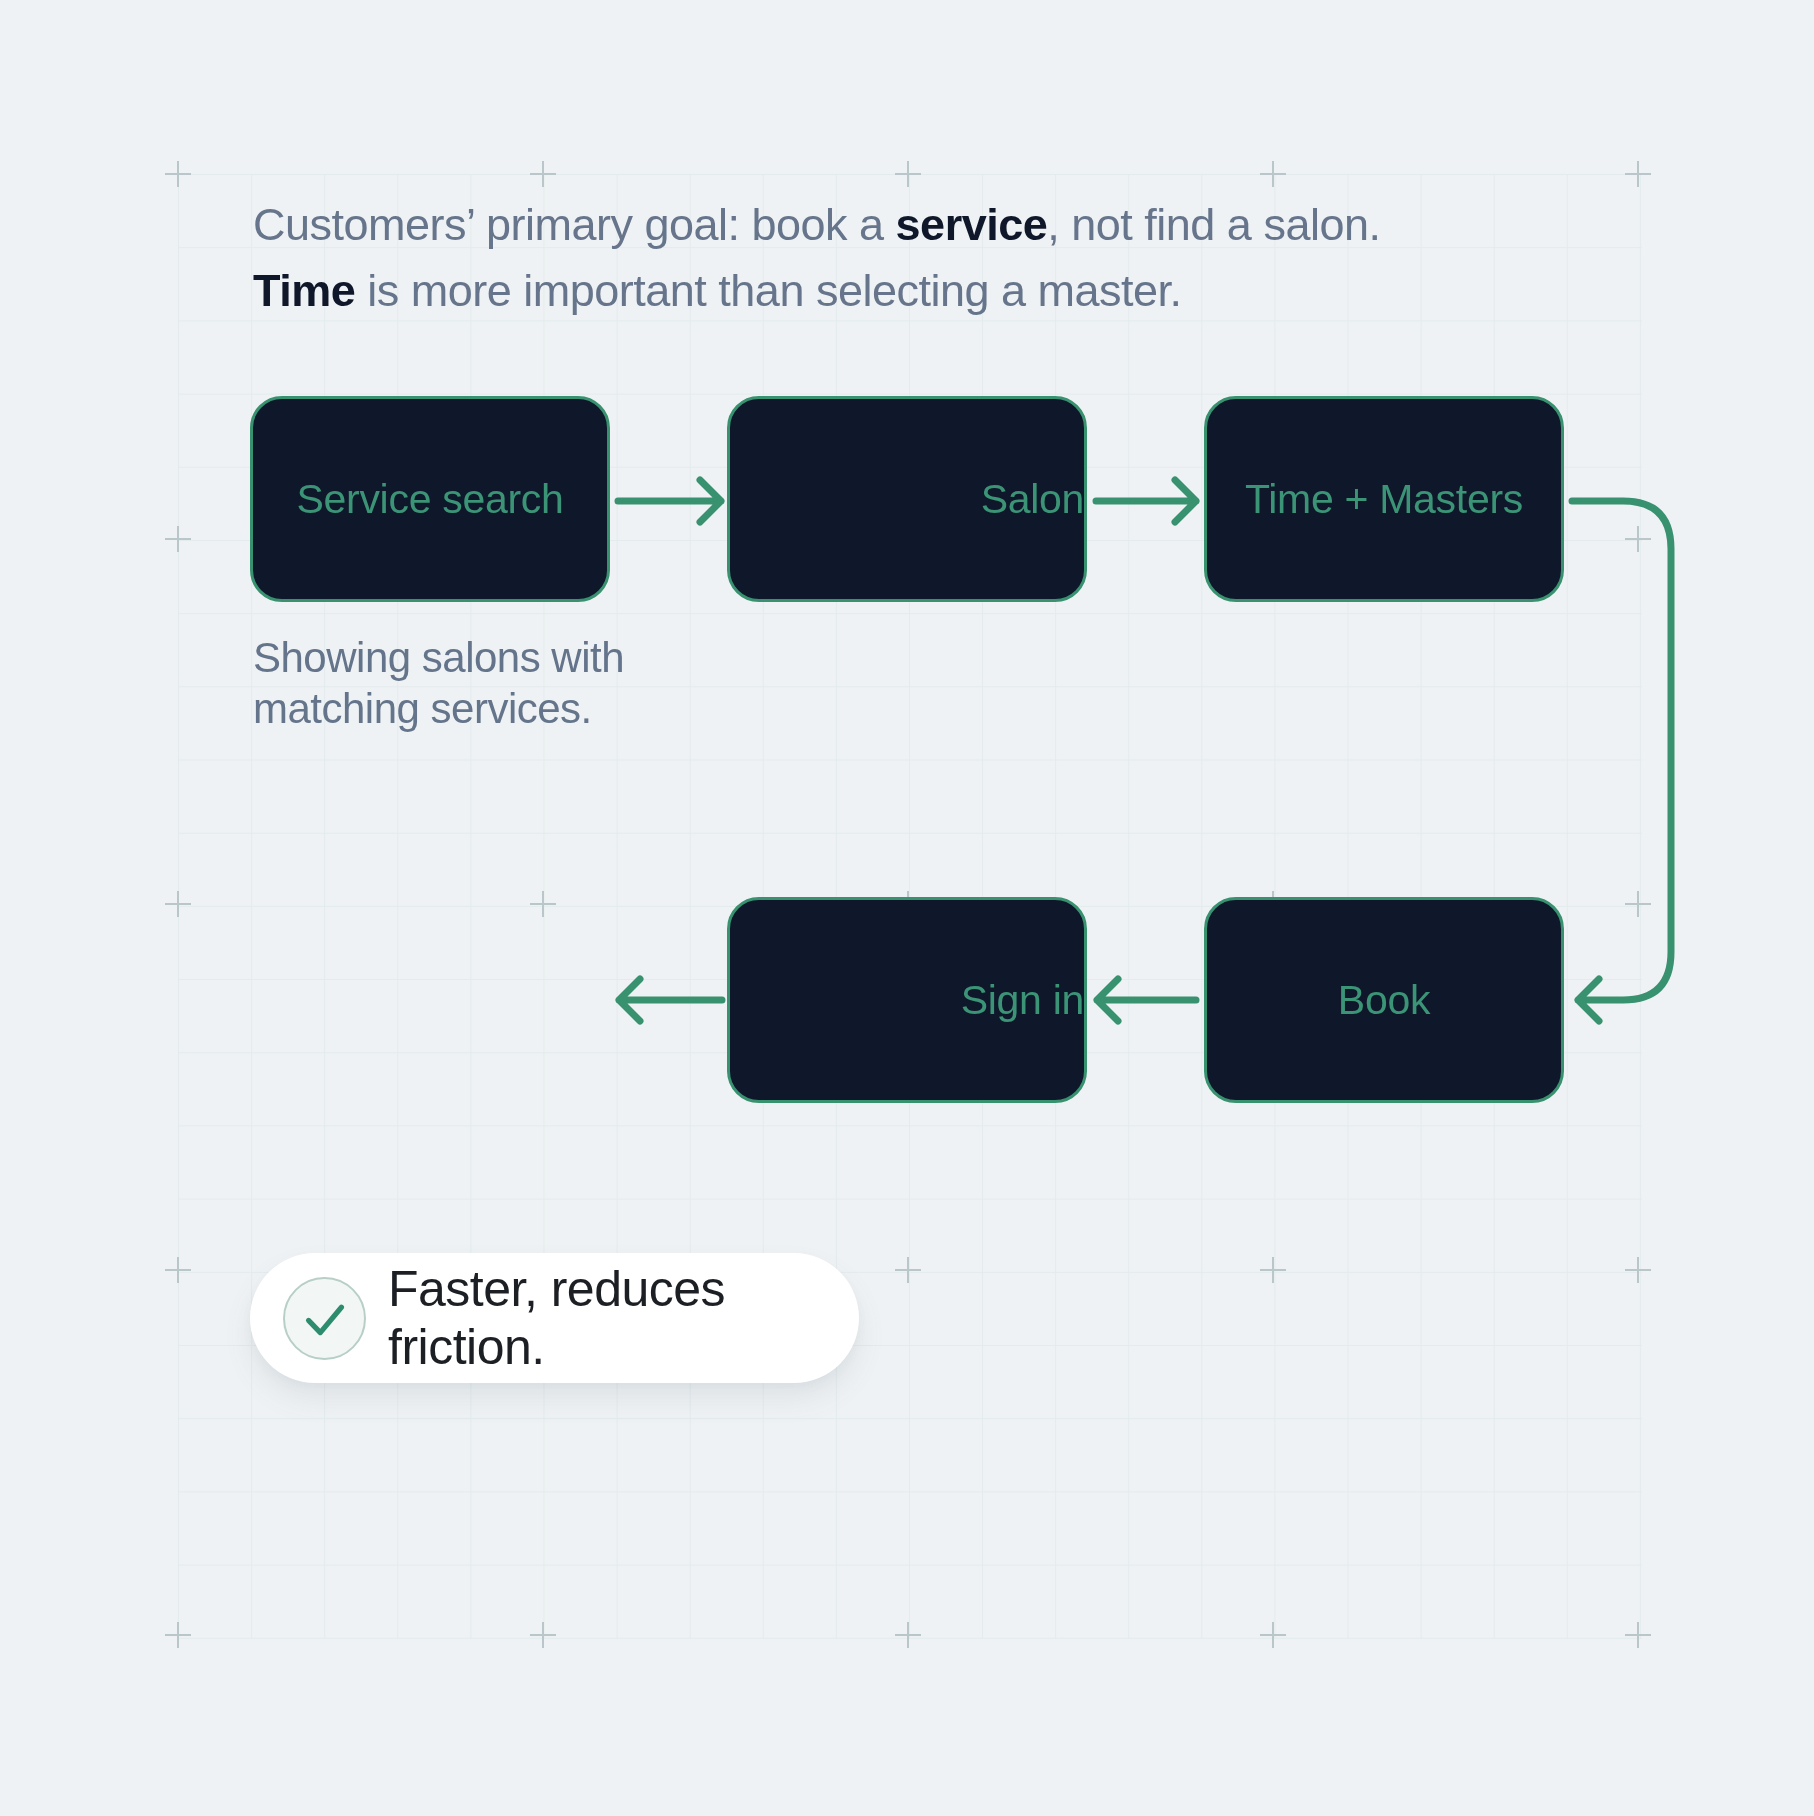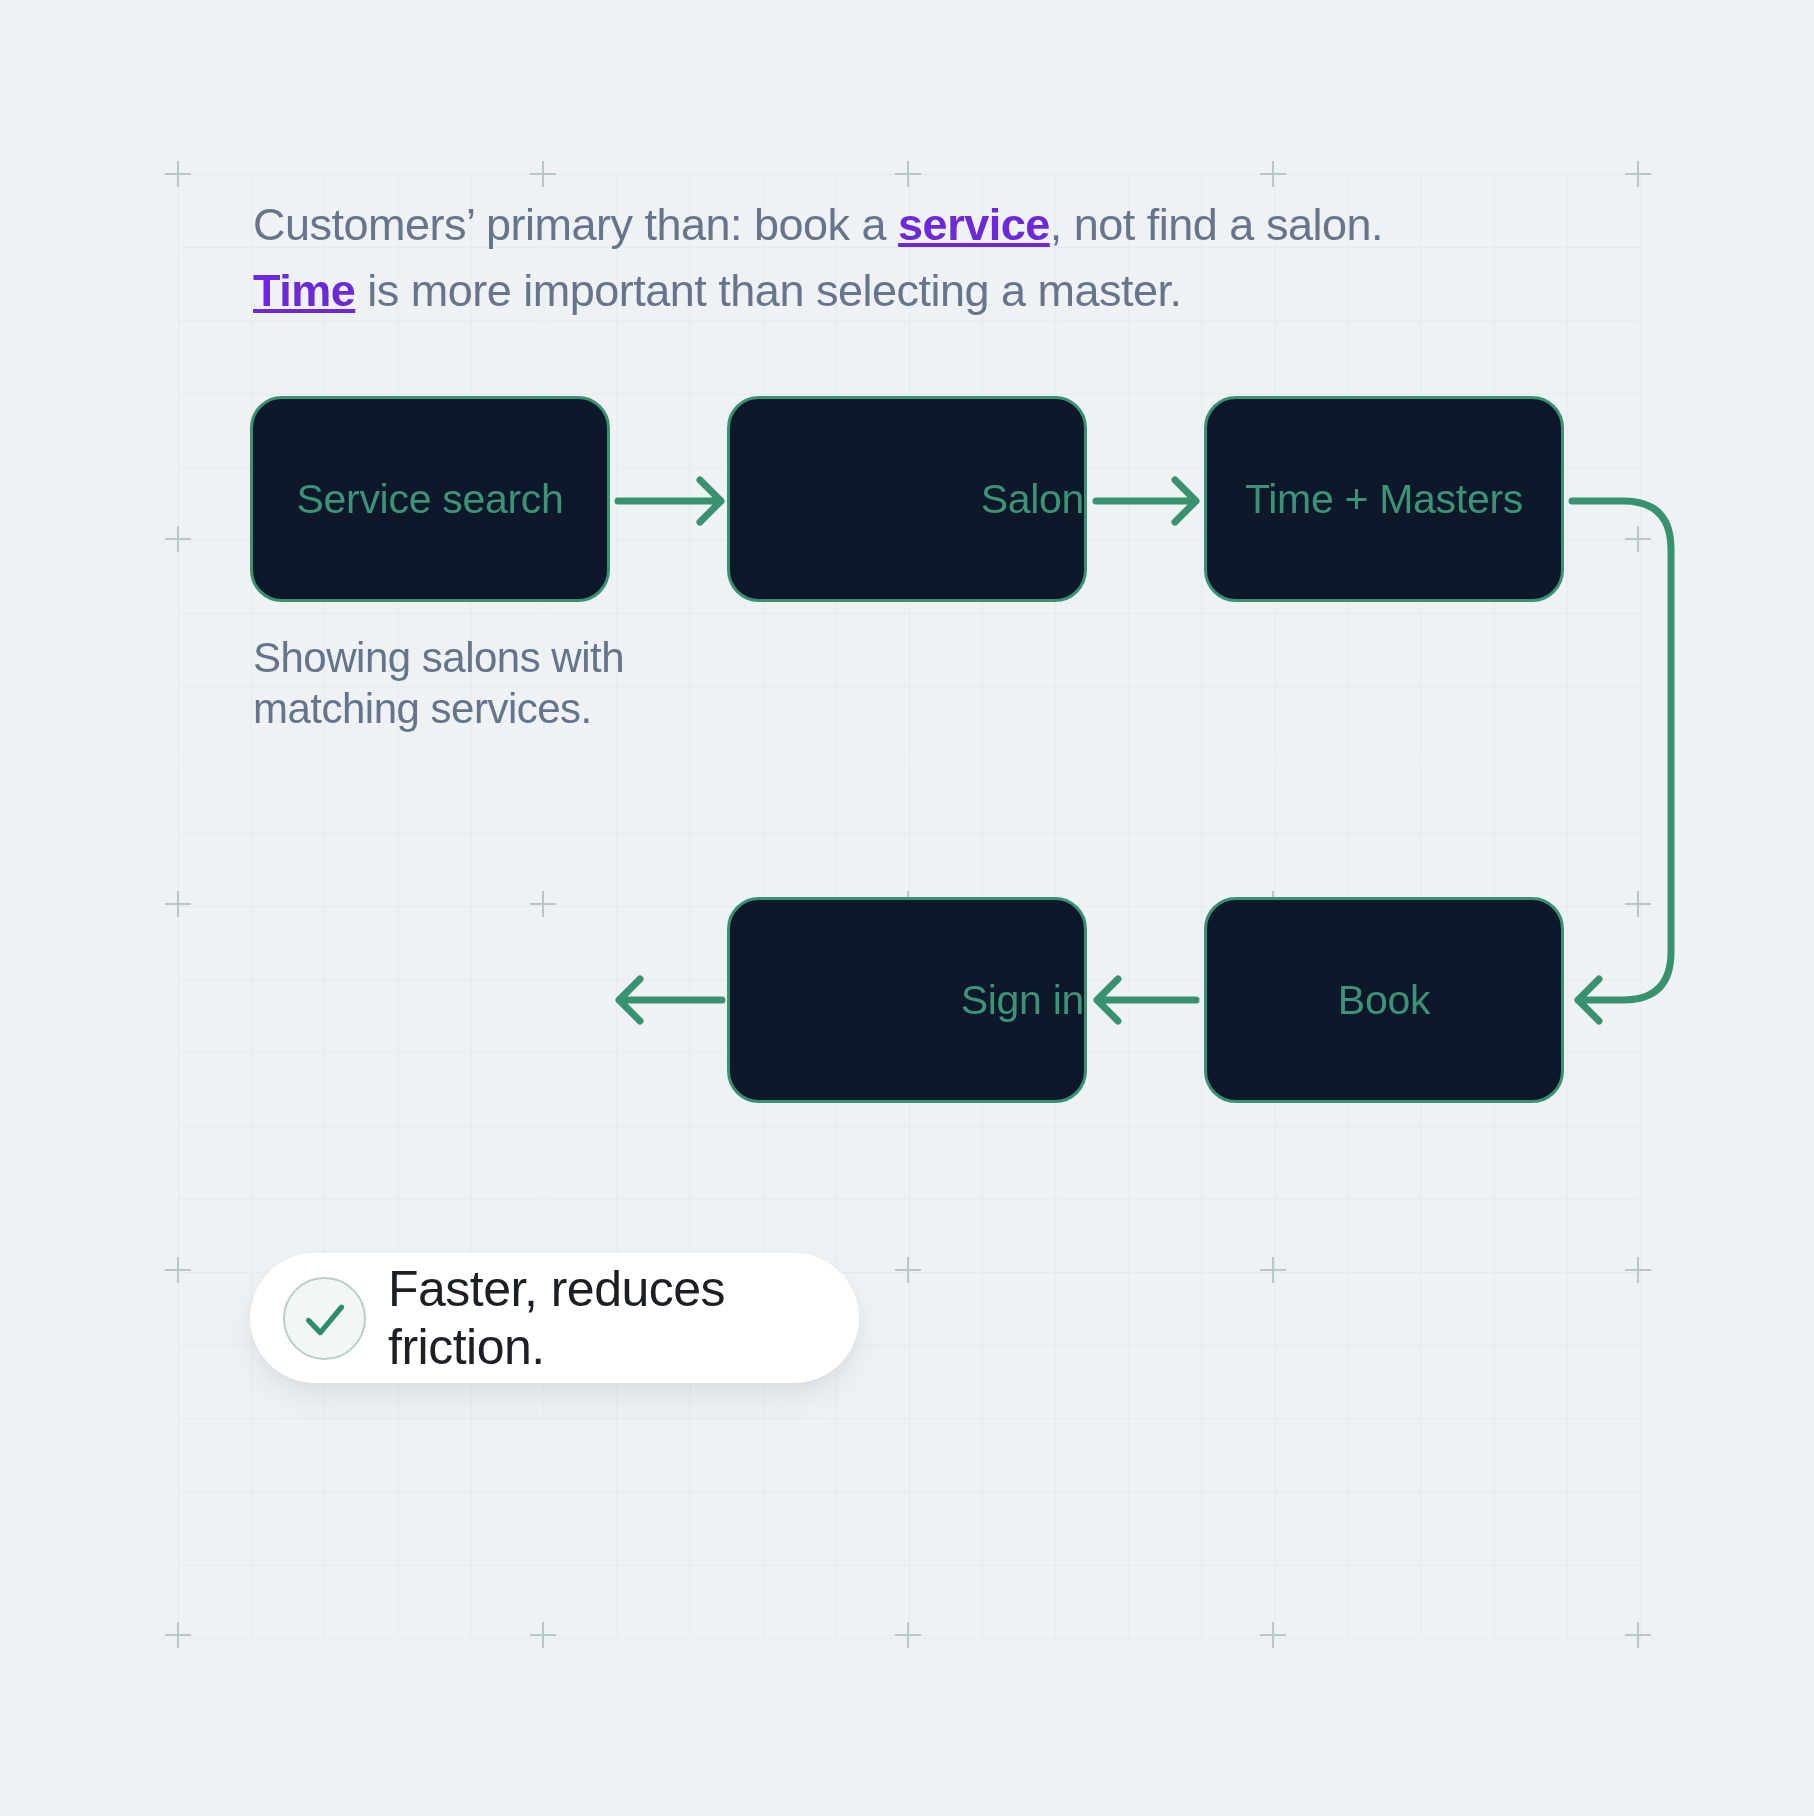--- a/index.html
+++ b/index.html
@@ -21,21 +21,21 @@
   .plus{position:absolute;width:26px;height:26px;pointer-events:none;}
   .plus::before{content:"";position:absolute;left:0;top:12px;width:26px;height:2px;background:#b9c6ca;}
   .plus::after{content:"";position:absolute;left:12px;top:0;width:2px;height:26px;background:#b9c6ca;}
 
   
   .heading{
     position:absolute;left:253px;top:192px;width:1260px;
     font-size:45px;line-height:66px;letter-spacing:-0.5px;
     color:#66758b;font-weight:500;
   }
-  .heading b{color:#6d28d9;font-weight:700;text-decoration:underline;}
+  .heading b{color:#0f172a;font-weight:700;}
 
   
   svg.connectors{position:absolute;left:0;top:0;}
 
   
   .node{
     position:absolute;width:360px;height:206px;
     background:#0f172a;border:3px solid #38916f;border-radius:32px;
     display:flex;align-items:center;justify-content:center;
     box-sizing:border-box;
@@ -100,21 +100,21 @@
       <div class="plus" style="left: 1260px; top: 1257px;"></div>
       <div class="plus" style="left: 1625px; top: 1257px;"></div>
       <div class="plus" style="left: 165px; top: 1622px;"></div>
       <div class="plus" style="left: 530px; top: 1622px;"></div>
       <div class="plus" style="left: 895px; top: 1622px;"></div>
       <div class="plus" style="left: 1260px; top: 1622px;"></div>
       <div class="plus" style="left: 1625px; top: 1622px;"></div>
     </div>
 
   <div class="heading">
-    <span>Customers’ primary than: book a </span><b>service</b><span>, not find a salon.</span><br>
+    <span>Customers’ primary goal: book a </span><b>service</b><span>, not find a salon.</span><br>
     <b>Time</b><span> is more important than selecting a master.</span>
   </div>
 
   <svg class="connectors" width="1814" height="1816" viewBox="0 0 1814 1816" fill="none" stroke="#38916f" stroke-width="7" stroke-linecap="round" stroke-linejoin="round">
     <path d="M618 501 H721 M700 480 L721 501 L700 522"></path>
     <path d="M1096 501 H1196 M1175 480 L1196 501 L1175 522"></path>
     <path d="M1572 501 H1623 Q1671 501 1671 549 V952 Q1671 1000 1623 1000 H1578 M1599 979 L1578 1000 L1599 1021"></path>
     <path d="M1196 1000 H1097 M1118 979 L1097 1000 L1118 1021"></path>
     <path d="M722 1000 H619 M640 979 L619 1000 L640 1021"></path>
   </svg>

